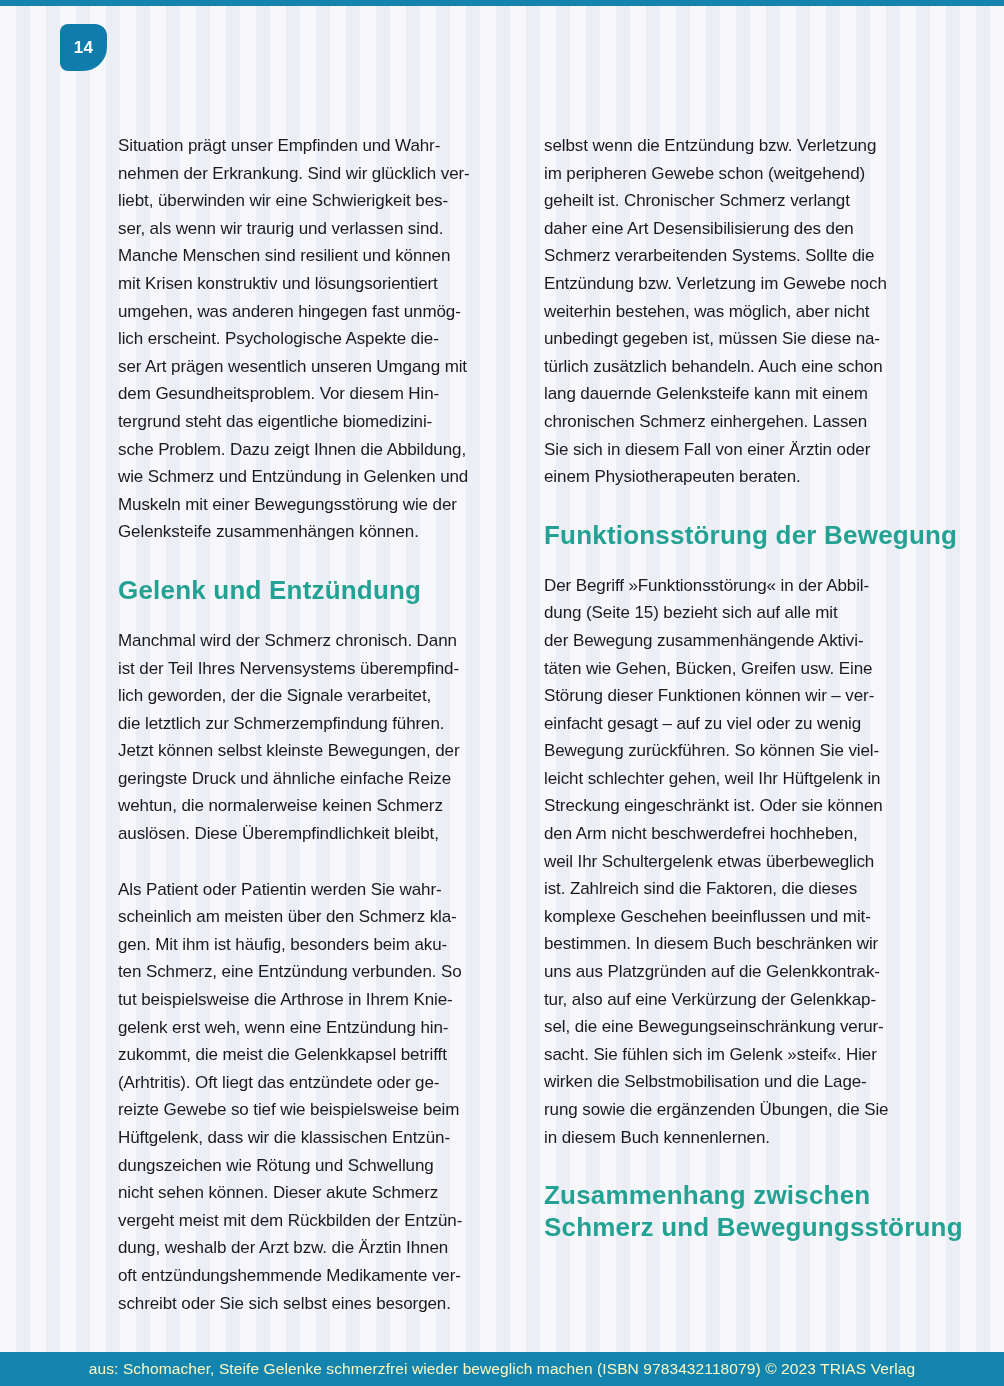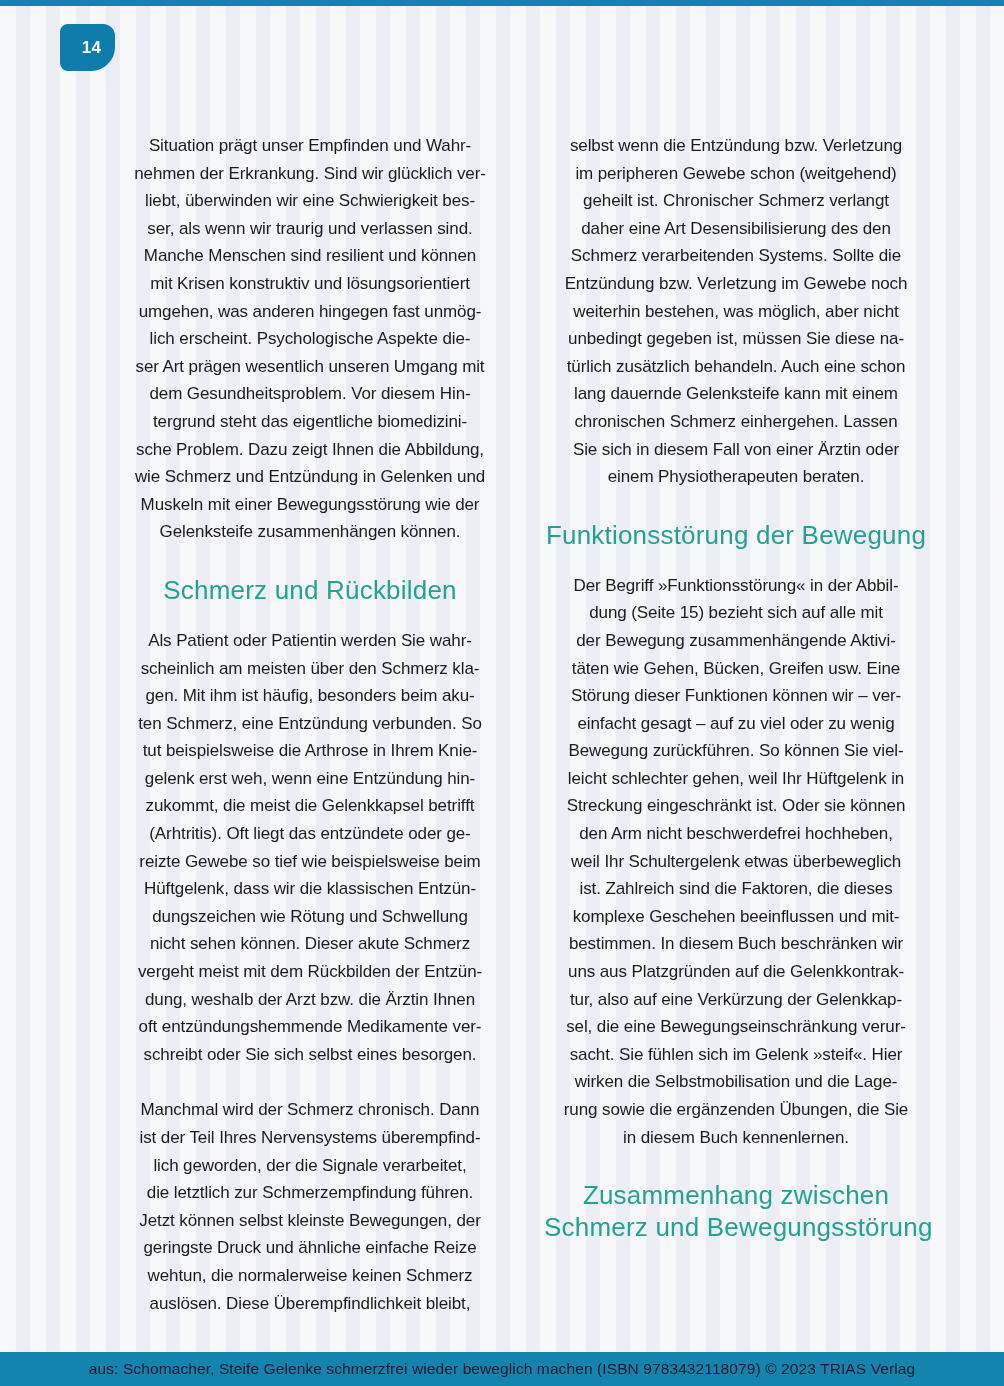--- a/index.html
+++ b/index.html
@@ -14,52 +14,52 @@
   }
   .topbar{
     position:absolute;top:0;left:0;width:100%;height:6px;
     background:#1484ae;
   }
   .badge{
     position:absolute;top:24px;left:60px;
     width:47px;height:47px;
     background:#0f7cab;
     border-radius:8px 12px 24px 8px;
-    display:flex;align-items:center;justify-content:center;padding-left:8px;
+    display:flex;align-items:center;justify-content:center;
   }
   .badge span{
     color:#ffffff;font-size:17px;font-weight:bold;letter-spacing:.2px;
   }
   .content{
     position:absolute;top:132px;left:118px;
-    display:flex;gap:42px;text-align:center;
+    display:flex;gap:42px;
   }
   .col{width:384px;}
   .col p{
     margin:0 0 28px 0;
     font-size:17px;line-height:27.6px;
     letter-spacing:-0.1px;
     color:#1b1b1e;
     white-space:pre;
   }
   .col h2{
     margin:2px 0 21px 0;
     font-size:26px;line-height:32px;
-    font-weight:normal;
+    font-weight:bold;
     color:#23a294;
     letter-spacing:.2px;
     white-space:pre;
   }
   .footer{
     position:absolute;left:0;bottom:0;width:100%;height:34px;
     background:#1284ad;
     display:flex;align-items:center;justify-content:center;
   }
   .footer span{
-    color:#0f172a;font-size:15.5px;letter-spacing:.1px;
+    color:#fef9c3;font-size:15.5px;letter-spacing:.1px;
   }
 </style>
 </head>
 <body>
 
 <div class="page">
   <div class="topbar"></div>
 
   <div class="badge">
     <span>14</span>
@@ -75,45 +75,45 @@
 mit Krisen konstruktiv und lösungsorientiert
 umgehen, was anderen hingegen fast unmög-
 lich erscheint. Psychologische Aspekte die-
 ser Art prägen wesentlich unseren Umgang mit
 dem Gesundheitsproblem. Vor diesem Hin-
 tergrund steht das eigentliche biomedizini-
 sche Problem. Dazu zeigt Ihnen die Abbildung,
 wie Schmerz und Entzündung in Gelenken und
 Muskeln mit einer Bewegungsstörung wie der
 Gelenksteife zusammenhängen können.</p>
-      <h2>Schmerz und Rückbilden</h2>
+      <h2>Gelenk und Entzündung</h2>
+      <p>Manchmal wird der Schmerz chronisch. Dann
+ist der Teil Ihres Nervensystems überempfind-
+lich geworden, der die Signale verarbeitet,
+die letztlich zur Schmerzempfindung führen.
+Jetzt können selbst kleinste Bewegungen, der
+geringste Druck und ähnliche einfache Reize
+wehtun, die normalerweise keinen Schmerz
+auslösen. Diese Überempfindlichkeit bleibt,</p>
       <p>Als Patient oder Patientin werden Sie wahr-
 scheinlich am meisten über den Schmerz kla-
 gen. Mit ihm ist häufig, besonders beim aku-
 ten Schmerz, eine Entzündung verbunden. So
 tut beispielsweise die Arthrose in Ihrem Knie-
 gelenk erst weh, wenn eine Entzündung hin-
 zukommt, die meist die Gelenkkapsel betrifft
 (Arhtritis). Oft liegt das entzündete oder ge-
 reizte Gewebe so tief wie beispielsweise beim
 Hüftgelenk, dass wir die klassischen Entzün-
 dungszeichen wie Rötung und Schwellung
 nicht sehen können. Dieser akute Schmerz
 vergeht meist mit dem Rückbilden der Entzün-
 dung, weshalb der Arzt bzw. die Ärztin Ihnen
 oft entzündungshemmende Medikamente ver-
 schreibt oder Sie sich selbst eines besorgen.</p>
-      <p>Manchmal wird der Schmerz chronisch. Dann
-ist der Teil Ihres Nervensystems überempfind-
-lich geworden, der die Signale verarbeitet,
-die letztlich zur Schmerzempfindung führen.
-Jetzt können selbst kleinste Bewegungen, der
-geringste Druck und ähnliche einfache Reize
-wehtun, die normalerweise keinen Schmerz
-auslösen. Diese Überempfindlichkeit bleibt,</p>
     </div>
 
     <div class="col">
       <p>selbst wenn die Entzündung bzw. Verletzung
 im peripheren Gewebe schon (weitgehend)
 geheilt ist. Chronischer Schmerz verlangt
 daher eine Art Desensibilisierung des den
 Schmerz verarbeitenden Systems. Sollte die
 Entzündung bzw. Verletzung im Gewebe noch
 weiterhin bestehen, was möglich, aber nicht

